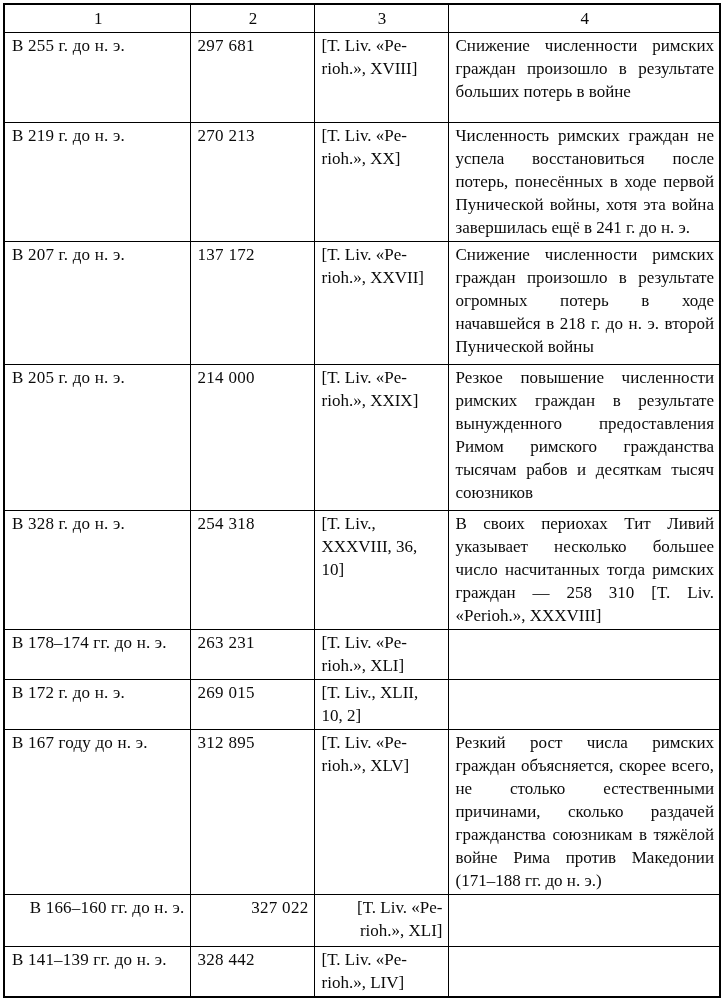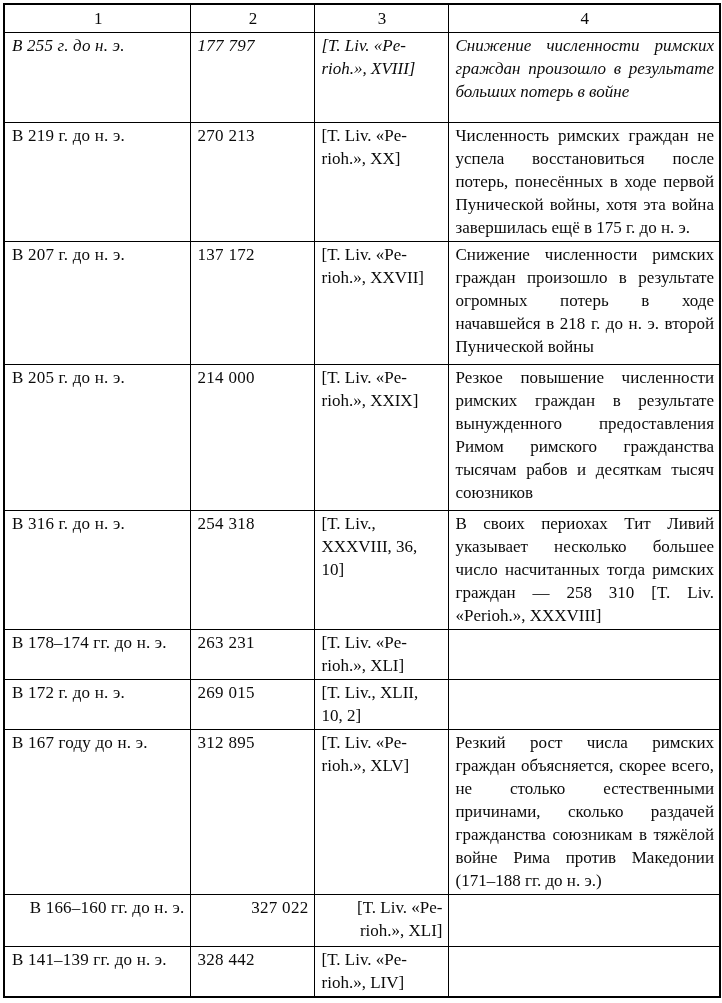--- a/index.html
+++ b/index.html
@@ -42,21 +42,21 @@
     padding-top: 2px;
   }
   td.date  { white-space: nowrap; letter-spacing: 0.2px; }
   td.value { letter-spacing: 0.3px; }
   td.source { white-space: pre-line; }
   td.comment {
     text-align: justify;
     padding-right: 5px;
   }
   
-  tr.r0  td { height: 90px; font-style: italic;  }
+  tr.r0  td { height: 90px;  }
   tr.r1  td { height: 115px; }
   tr.r2  td { height: 123px; }
   tr.r3  td { height: 146px; }
   tr.r4  td { height: 114px; }
   tr.r5  td { height: 45px; margin-top: 16px;  }
   tr.r6  td { height: 48px;  }
   tr.r7  td { height: 161px; }
   tr.r8  td { height: 52px; text-align: right;  }
   tr.r9  td { height: 47px;  }
 </style>
@@ -75,48 +75,48 @@
       <tr>
         <th>1</th>
         <th>2</th>
         <th>3</th>
         <th>4</th>
       </tr>
     </thead>
     <tbody>
       <tr class="r0">
         <td class="date">В 255 г. до н. э.</td>
-        <td class="value">177 797</td>
+        <td class="value">297 681</td>
         <td class="source">[T. Liv. «Pe-
 rioh.», XVIII]</td>
         <td class="comment">Снижение численности римс­ких граждан произошло в результате больших потерь в войне</td>
       </tr>
       <tr class="r1">
         <td class="date">В 219 г. до н. э.</td>
         <td class="value">270 213</td>
         <td class="source">[T. Liv. «Pe-
 rioh.», XX]</td>
-        <td class="comment">Численность римских граждан не успела восстановиться после потерь, понесённых в ходе первой Пунической войны, хотя эта война завершилась ещё в 175 г. до н. э.</td>
+        <td class="comment">Численность римских граждан не успела восстановиться после потерь, понесённых в ходе первой Пунической войны, хотя эта война завершилась ещё в 241 г. до н. э.</td>
       </tr>
       <tr class="r2">
         <td class="date">В 207 г. до н. э.</td>
         <td class="value">137 172</td>
         <td class="source">[T. Liv. «Pe-
 rioh.», XXVII]</td>
         <td class="comment">Снижение численности римс­ких граждан произошло в ре­зультате огромных потерь в хо­де начавшейся в 218 г. до н. э. второй Пунической войны</td>
       </tr>
       <tr class="r3">
         <td class="date">В 205 г. до н. э.</td>
         <td class="value">214 000</td>
         <td class="source">[T. Liv. «Pe-
 rioh.», XXIX]</td>
         <td class="comment">Резкое повышение численности римских граждан в результате вынужденного предоставления Римом римского гражданства тысячам рабов и десяткам тысяч союзников</td>
       </tr>
       <tr class="r4">
-        <td class="date">В 316 г. до н. э.</td>
+        <td class="date">В 328 г. до н. э.</td>
         <td class="value">254 318</td>
         <td class="source">[T. Liv.,
 XXXVIII, 36,
 10]</td>
         <td class="comment">В своих периохах Тит Ливий указывает несколько большее число насчитанных тогда римских граждан — 258 310 [T. Liv. «Perioh.», XXXVIII]</td>
       </tr>
       <tr class="r5">
         <td class="date">В 178–174 гг. до н. э.</td>
         <td class="value">263 231</td>
         <td class="source">[T. Liv. «Pe-

